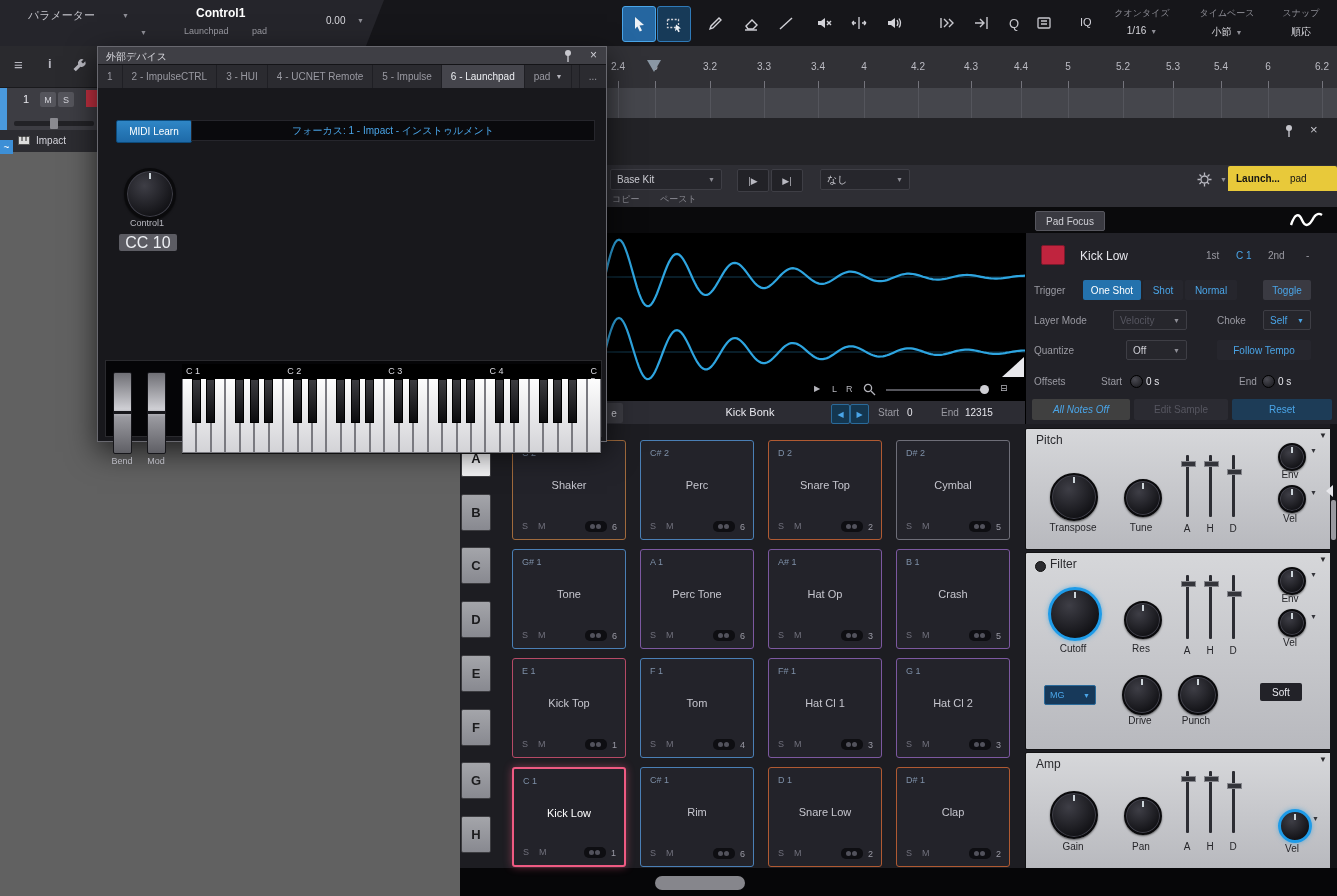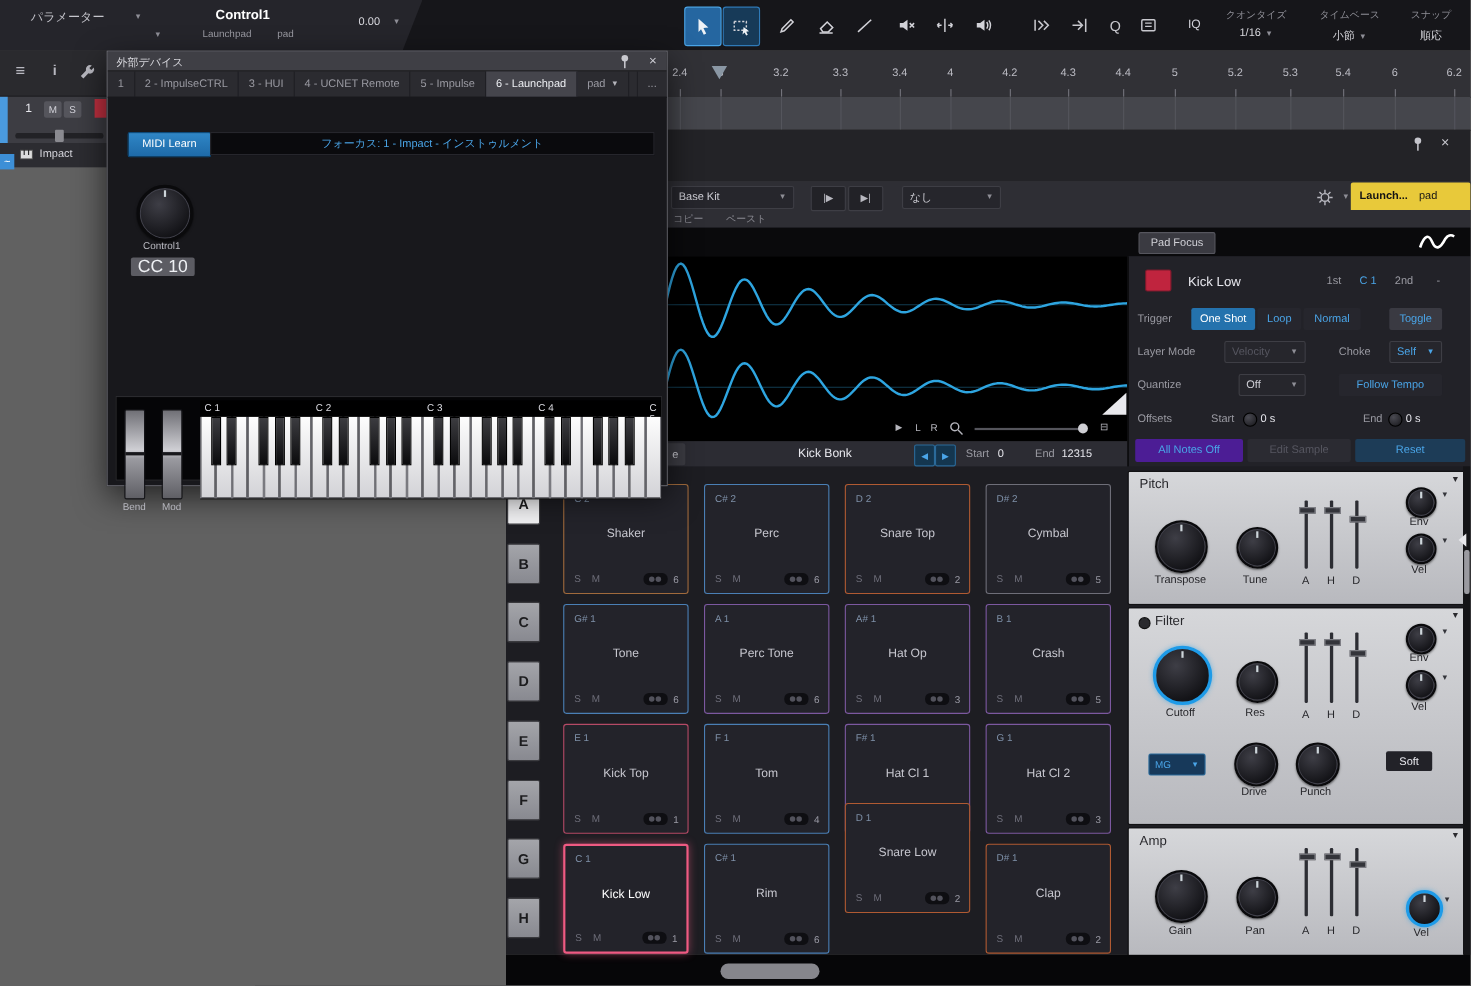--- a/index.html
+++ b/index.html
@@ -310,21 +310,21 @@
   <span class="abs ilabel" style="left:180px;top:17px;">1st</span>
   <span class="abs blue" style="left:210px;top:17px;font-size:10px;">C 1</span>
   <span class="abs ilabel" style="left:242px;top:17px;">2nd</span>
   <span class="abs ilabel" style="left:280px;top:17px;">-</span>
 
   <span class="abs ilabel" style="left:8px;top:52px;">Trigger</span>
   <div class="abs ibtn" style="left:57px;top:47px;width:58px;height:20px;background:#2472ad;color:#fff;align-items:center;">
     <span>One Shot</span>
       </div>
   <div class="abs ibtn blue" style="left:117px;top:47px;width:40px;height:20px;background:#26262d;">
-    <span>Loop</span>
+    <span>Shot</span>
       </div>
   <div class="abs ibtn blue" style="left:159px;top:47px;width:52px;height:20px;background:#26262d;">
     <span>Normal</span>
       </div>
   <div class="abs ibtn blue" style="left:237px;top:47px;width:48px;height:20px;background:#3a3a42;">
     <span>Toggle</span>
       </div>
 
   <span class="abs ilabel" style="left:8px;top:82px;">Layer Mode</span>
   <div class="abs dropdown" style="left:87px;top:77px;width:74px;height:20px;color:#565660;">
@@ -347,21 +347,21 @@
       </div>
 
   <span class="abs ilabel" style="left:8px;top:143px;">Offsets</span>
   <span class="abs ilabel" style="left:75px;top:143px;">Start</span>
   <div class="abs minidot" style="left:104px;top:142px;"></div>
   <span class="abs ivalue" style="left:120px;top:143px;">0 s</span>
   <span class="abs ilabel" style="left:213px;top:143px;">End</span>
   <div class="abs minidot" style="left:236px;top:142px;"></div>
   <span class="abs ivalue" style="left:252px;top:143px;">0 s</span>
 
-  <div class="abs ibtn blue" style="left:6px;top:166px;width:98px;height:21px;background:#4c1d95;">
+  <div class="abs ibtn blue" style="left:6px;top:166px;width:98px;height:21px;background:#404040;font-style:italic;">
     <span>All Notes Off</span>
       </div>
   <div class="abs ibtn" style="left:108px;top:166px;width:94px;height:21px;background:#2b2b32;color:#565660;">
     <span>Edit Sample</span>
       </div>
   <div class="abs ibtn blue" style="left:206px;top:166px;width:100px;height:21px;background:#1d3c57;">
     <span>Reset</span>
       </div>
 </div>
 
@@ -632,21 +632,21 @@
         <div class="pname">Rim</div>
         <div class="psm"><span>S</span><span>M</span></div>
         <div class="pout">
           <span class="pill">
             <i></i>
             <i></i>
           </span>
           <span class="cnt">6</span>
         </div>
       </div>
-      <div class="pad" style="left: 768px; top: 730px; border-color: rgb(176, 90, 50); padding-left: 23px;">
+      <div class="pad" style="left: 768px; top: 767px; border-color: rgb(176, 90, 50); padding-left: 23px;">
         <div class="pnote">D 1</div>
         <div class="pname">Snare Low</div>
         <div class="psm"><span>S</span><span>M</span></div>
         <div class="pout">
           <span class="pill">
             <i></i>
             <i></i>
           </span>
           <span class="cnt">2</span>
         </div>

